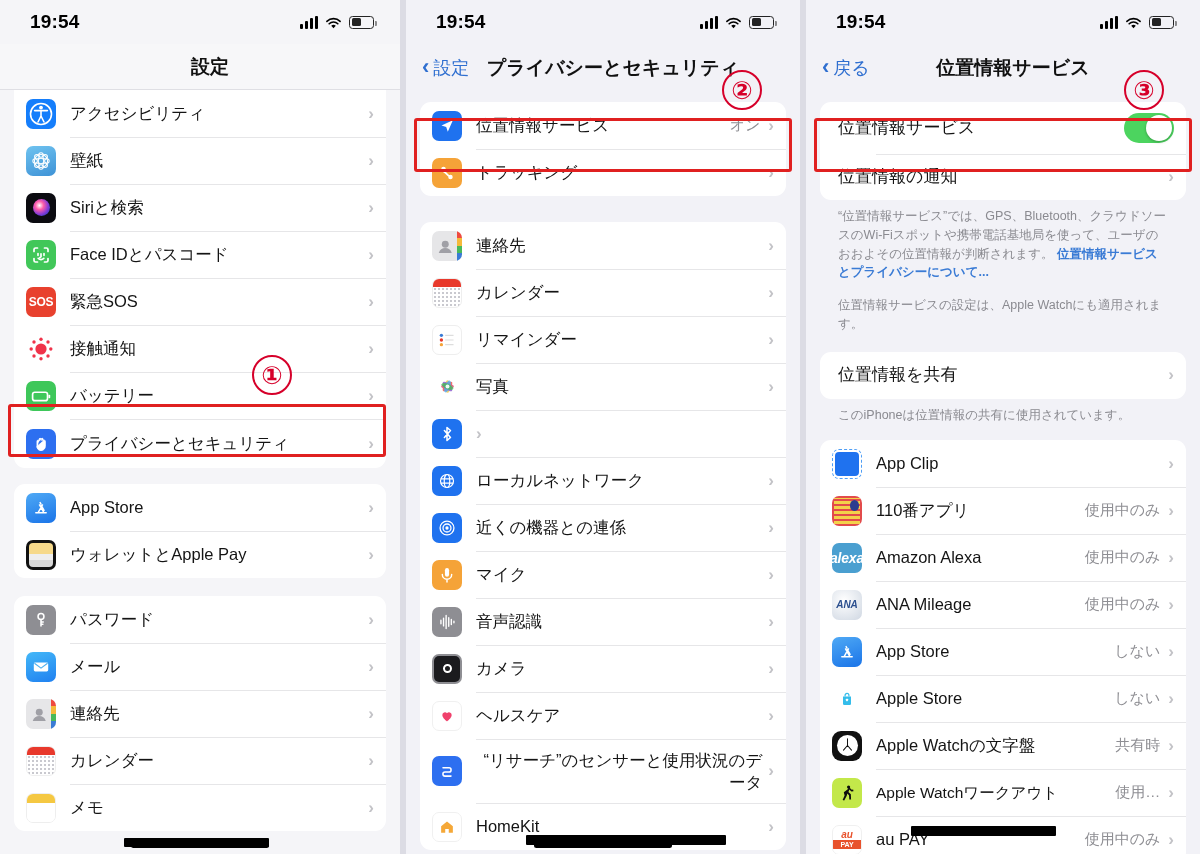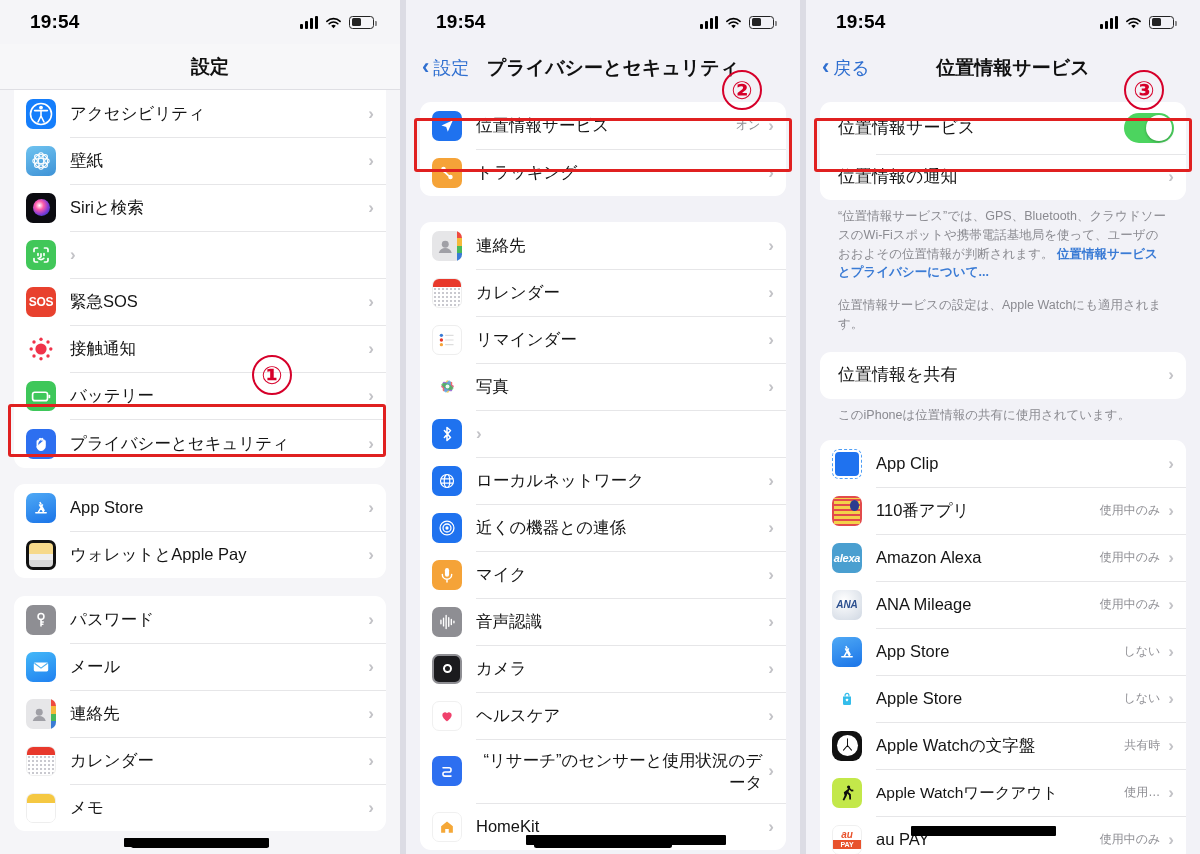--- a/index.html
+++ b/index.html
@@ -49,21 +49,21 @@
   
   .body { padding: 0 14px; }
   .group { background:#fff; border-radius:11px; overflow:hidden; margin-bottom:18px; }
   .row { display:flex; align-items:center; min-height:47px; padding-left:12px; position:relative; }
   .row + .row::before {
     content:""; position:absolute; left:56px; right:0; top:0; height:1px; background:#e6e6e8;
   }
   .row .ico { width:30px; height:30px; border-radius:7px; flex:0 0 30px; margin-right:14px;
               display:flex; align-items:center; justify-content:center; overflow:hidden; }
   .row .lbl { flex:1; font-size:16.5px; color:#141414; padding-right:6px; line-height:1.25; }
-  .row .val { font-size:12px; color:#8e8e93; margin-right:8px; white-space:nowrap; }
+  .row .val { font-size:15px; color:#8e8e93; margin-right:8px; white-space:nowrap; }
   .row .arw { color:#c3c3c7; font-size:17px; font-weight:600; margin-right:12px; }
   .row.noicon { padding-left:18px; }
   .row.noicon .lbl { font-size:17px; }
 
   .foot { font-size:12.5px; color:#8a8a90; line-height:1.5; padding:7px 18px 14px 18px; }
   .foot a { color:#3a7bd5; text-decoration:none; font-weight:bold;}
   .foot.tight { padding-top:4px; padding-bottom:12px; }
 
   
   .toggle { width:50px; height:30px; border-radius:16px; background:#4cd45f; position:relative;
@@ -159,20 +159,21 @@
         <div class="row">
           <span class="ico" style="background:#41c759">
             <svg viewBox="0 0 30 30" width="30" height="30">
                 <g fill="none" stroke="#fff" stroke-width="1.7" stroke-linecap="round">
                   <path d="M8 11.5V9.6A1.6 1.6 0 0 1 9.6 8h1.9M18.5 8h1.9A1.6 1.6 0 0 1 22 9.6v1.9M22 18.5v1.9a1.6 1.6 0 0 1-1.6 1.6h-1.9M11.5 22H9.6A1.6 1.6 0 0 1 8 20.4v-1.9"></path>
                   <path d="M12 13.5v1.8M18 13.5v1.8M15 13.8v2.9l-1.1.9"></path>
                   <path d="M12.2 18.4c1.6 1.4 4 1.4 5.6 0"></path>
                 </g>
               </svg>
           </span>
+          <span class="lbl">Face IDとパスコード</span>
           <span class="arw">›</span>
         </div>
         <div class="row">
           <span class="ico sq" style="background:#e8412e;font-size:12px;letter-spacing:-.3px">SOS</span>
           <span class="lbl">緊急SOS</span>
           <span class="arw">›</span>
         </div>
         <div class="row">
           <span class="ico" style="background:#fff">
             <svg viewBox="0 0 30 30" width="30" height="30">
@@ -567,21 +568,21 @@
             <span style="width:100%;height:100%;display:block;background:
               repeating-linear-gradient(0deg,#f3d24a 0 3px,#e24b4b 3px 5px),
               repeating-linear-gradient(90deg,#f3d24a 0 3px,transparent 3px 5px);"></span>
             <span style="position:absolute;right:3px;top:4px;width:9px;height:11px;border-radius:50% 50% 45% 45%;background:#2b3d8f"></span>
           </span>
           <span class="lbl">110番アプリ</span>
           <span class="val">使用中のみ</span>
           <span class="arw">›</span>
         </div>
         <div class="row">
-          <span class="ico sq" style="background:#4a9fd0;font-size:11px;font-style:italic;letter-spacing:-.2px">alexa</span>
+          <span class="ico sq" style="background:#4a9fd0;font-size:14px;font-style:italic;letter-spacing:-.2px">alexa</span>
           <span class="lbl">Amazon Alexa</span>
           <span class="val">使用中のみ</span>
           <span class="arw">›</span>
         </div>
         <div class="row">
           <span class="ico sq" style="background:radial-gradient(circle at 40% 35%,#fff,#cfd7e2);color:#2b4f8e;font-size:10px;font-style:italic;font-weight:bold">ANA</span>
           <span class="lbl">ANA Mileage</span>
           <span class="val">使用中のみ</span>
           <span class="arw">›</span>
         </div>

